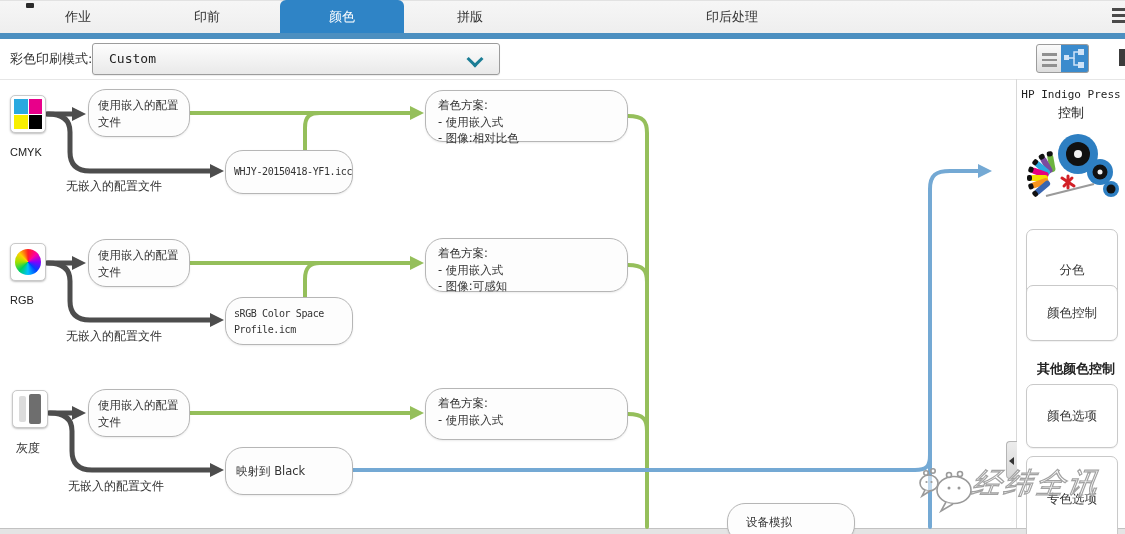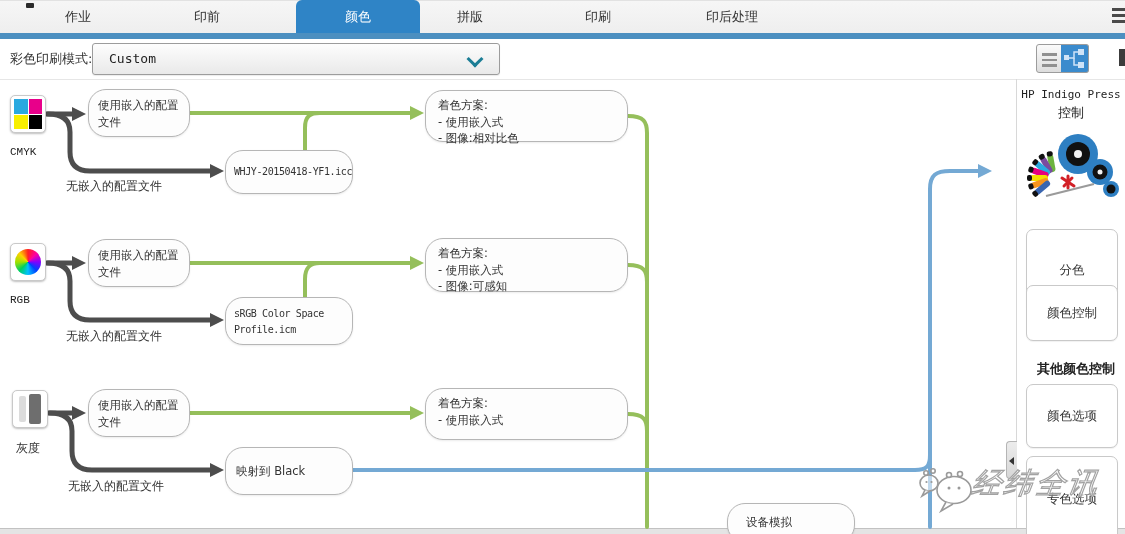--- a/index.html
+++ b/index.html
@@ -27,21 +27,21 @@
   .bars i{display:block;width:15px;height:2.5px;background:#909090;margin:3px auto 0 auto;}
   .glyph-partial{left:1119px;top:49px;width:6px;height:17px;background:#3c3c3c;}
   
   .flow-box{background:#fdfdfd;border:1px solid #b6b6b6;border-radius:18px;box-shadow:0 1px 2px rgba(0,0,0,.08);
             font-size:11.5px;line-height:1.45;color:#333;box-sizing:border-box;z-index:2;}
   .pad{padding:7px 9px;}
   .pre{white-space:pre-line;padding:6px 12px;}
   .mono{font-family:"DejaVu Sans Mono","Liberation Mono",monospace;font-size:10px;letter-spacing:-0.4px;white-space:nowrap;}
   .vcenter{display:flex;align-items:center;}
   .side-label{font-size:12px;color:#333;z-index:2;}
-  .icon-label{font-size:11px;color:#222;z-index:2;font-family:Liberation Mono, monospace;}
+  .icon-label{font-size:11px;color:#222;z-index:2;font-family:Liberation Sans, sans-serif;}
   .src-icon{width:36px;height:38px;background:#fff;border:1px solid #c9c9c9;border-radius:5px;
             box-shadow:0 1px 2px rgba(0,0,0,.25);z-index:2;box-sizing:border-box;}
   .cmyk-grid{position:absolute;left:3px;top:3px;width:28px;height:30px;display:grid;grid-template-columns:1fr 1fr;grid-template-rows:1fr 1fr;gap:1px;}
   .rgb-wheel{position:absolute;left:4px;top:5px;width:26px;height:26px;border-radius:50%;
              background:conic-gradient(#ff2020,#ff00a0,#8000ff,#0040ff,#00c0ff,#00d060,#a0e000,#ffd000,#ff2020);}
   .gray-l{position:absolute;left:6px;top:5px;width:7px;height:26px;background:#dcdcdc;border-radius:2px;}
   .gray-r{position:absolute;left:16px;top:3px;width:12px;height:30px;background:#6e6e6e;border-radius:2px;}
   .bottombar{left:0;top:528px;width:1125px;height:6px;background:#e4e4e4;border-top:1px solid #c2c2c2;}
   
   .pdivider{left:1016px;top:79px;width:1px;height:449px;background:#d8d8d8;}
@@ -61,23 +61,22 @@
 </style>
 </head>
 <body>
 
 <div id="app">
 
   <div class="abs tabbar"></div>
   <div class="abs win-artifact"></div>
   <div class="abs tab" style="left:28px;width:100px;">作业</div>
   <div class="abs tab" style="left:157px;width:100px;">印前</div>
-  <div class="abs tab active" style="left:280px;width:124px;margin-left:16px;">颜色</div>
+  <div class="abs tab active" style="left:280px;width:124px;">颜色</div>
   <div class="abs tab" style="left:420px;width:100px;">拼版</div>
-  <div class="abs tab" style="left:548px;width:100px;">印刷</div>
   <div class="abs tab" style="left:660px;width:144px;">印后处理</div>
   <div class="abs menu-partial">
       <i></i>
       <i></i>
       <i></i>
     </div>
   <div class="abs tabstrip"></div>
 
   <div class="abs toolbar"></div>
   <div class="abs mode-label">彩色印刷模式:</div>

